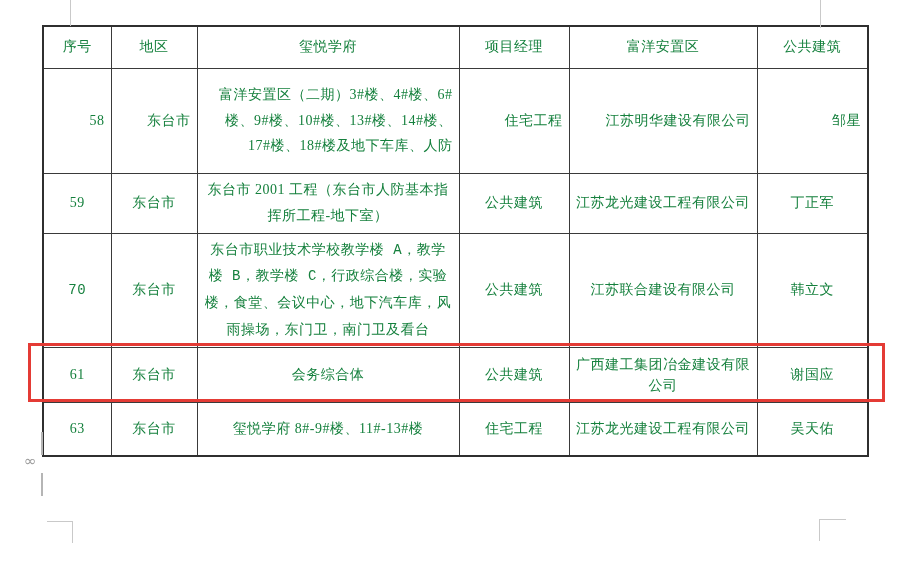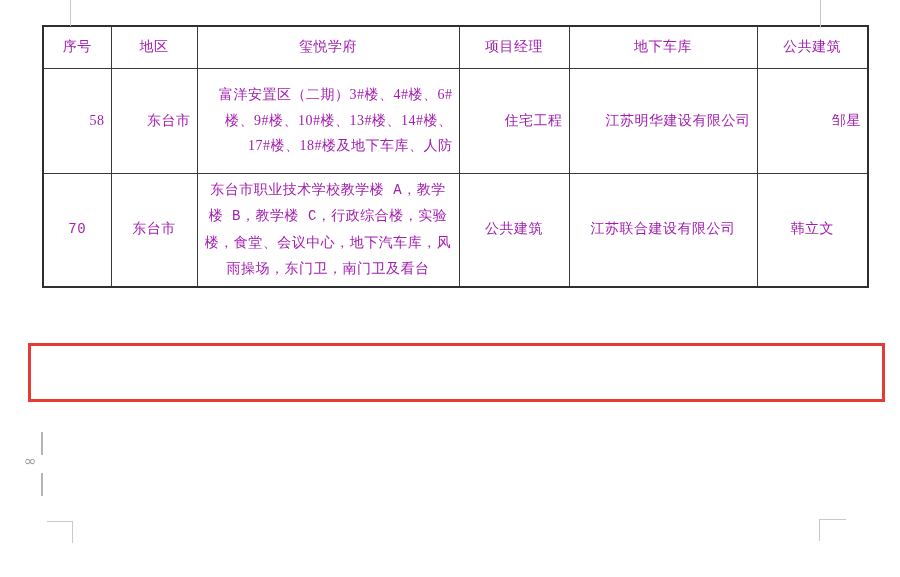--- a/index.html
+++ b/index.html
@@ -14,21 +14,21 @@
   .page { position: absolute; left: 0; top: 0; width: 900px; height: 577px; background: #ffffff; }
 
   table.doc-table {
     position: absolute;
     left: 42px;
     top: 25px;
     width: 825px;
     border-collapse: collapse;
     table-layout: fixed;
     font-size: 14px;
-    color: #a21caf;
+    color: #15803d;
   }
   table.doc-table td, table.doc-table th {
     border: 1px solid #3a3a3a;
     text-align: center;
     vertical-align: middle;
     font-weight: normal;
     padding: 2px 6px;
     line-height: 1.85;
     letter-spacing: 0.5px;
   }
@@ -86,38 +86,62 @@
       <col style="width:110px">
       <col style="width:188px">
       <col style="width:111px">
     </colgroup>
     <tbody>
         <tr class="header-row">
       <th>序号</th>
       <th>地区</th>
       <th>玺悦学府</th>
       <th>项目经理</th>
-      <th>地下车库</th>
+      <th>富洋安置区</th>
       <th>公共建筑</th>
     </tr>
     <tr class="row-58">
       <td>58</td>
       <td>东台市</td>
       <td class="project-cell">富洋安置区（二期）3#楼、4#楼、6#楼、9#楼、10#楼、13#楼、14#楼、17#楼、18#楼及地下车库、人防</td>
       <td>住宅工程</td>
       <td>江苏明华建设有限公司</td>
       <td>邹星</td>
     </tr>
+    <tr class="row-59">
+      <td>59</td>
+      <td>东台市</td>
+      <td class="project-cell">东台市 2001 工程（东台市人防基本指挥所工程-地下室）</td>
+      <td>公共建筑</td>
+      <td>江苏龙光建设工程有限公司</td>
+      <td>丁正军</td>
+    </tr>
     <tr class="row-60">
       <td>70</td>
       <td>东台市</td>
       <td class="project-cell">东台市职业技术学校教学楼 A，教学楼 B，教学楼 C，行政综合楼，实验楼，食堂、会议中心，地下汽车库，风雨操场，东门卫，南门卫及看台</td>
       <td>公共建筑</td>
       <td>江苏联合建设有限公司</td>
       <td>韩立文</td>
+    </tr>
+    <tr class="row-61">
+      <td>61</td>
+      <td>东台市</td>
+      <td class="project-cell">会务综合体</td>
+      <td>公共建筑</td>
+      <td>广西建工集团冶金建设有限公司</td>
+      <td>谢国应</td>
+    </tr>
+    <tr class="row-63">
+      <td>63</td>
+      <td>东台市</td>
+      <td class="project-cell">玺悦学府 8#-9#楼、11#-13#楼</td>
+      <td>住宅工程</td>
+      <td>江苏龙光建设工程有限公司</td>
+      <td>吴天佑</td>
     </tr>
   </tbody>
     </table>
 
   <div class="highlight-box"></div>
 
   <div class="mark mark-top-left"></div>
   <div class="mark mark-top-right"></div>
   <div class="mark mark-bl-h"></div>
   <div class="mark mark-bl-v"></div>

